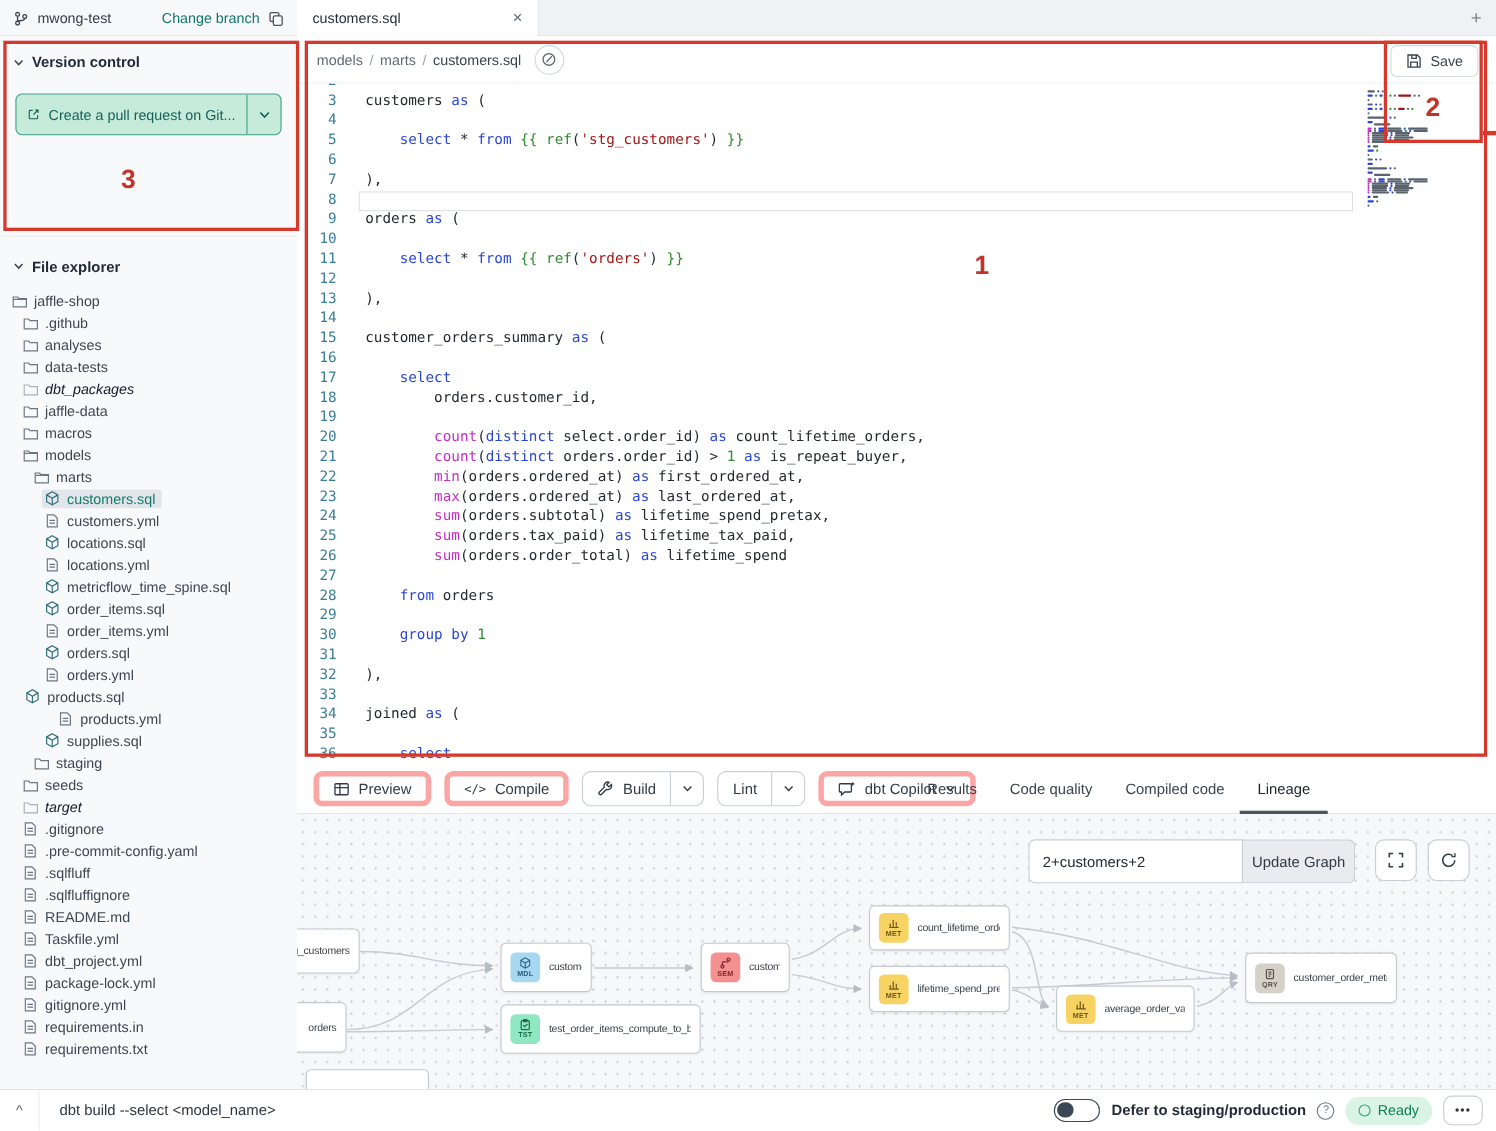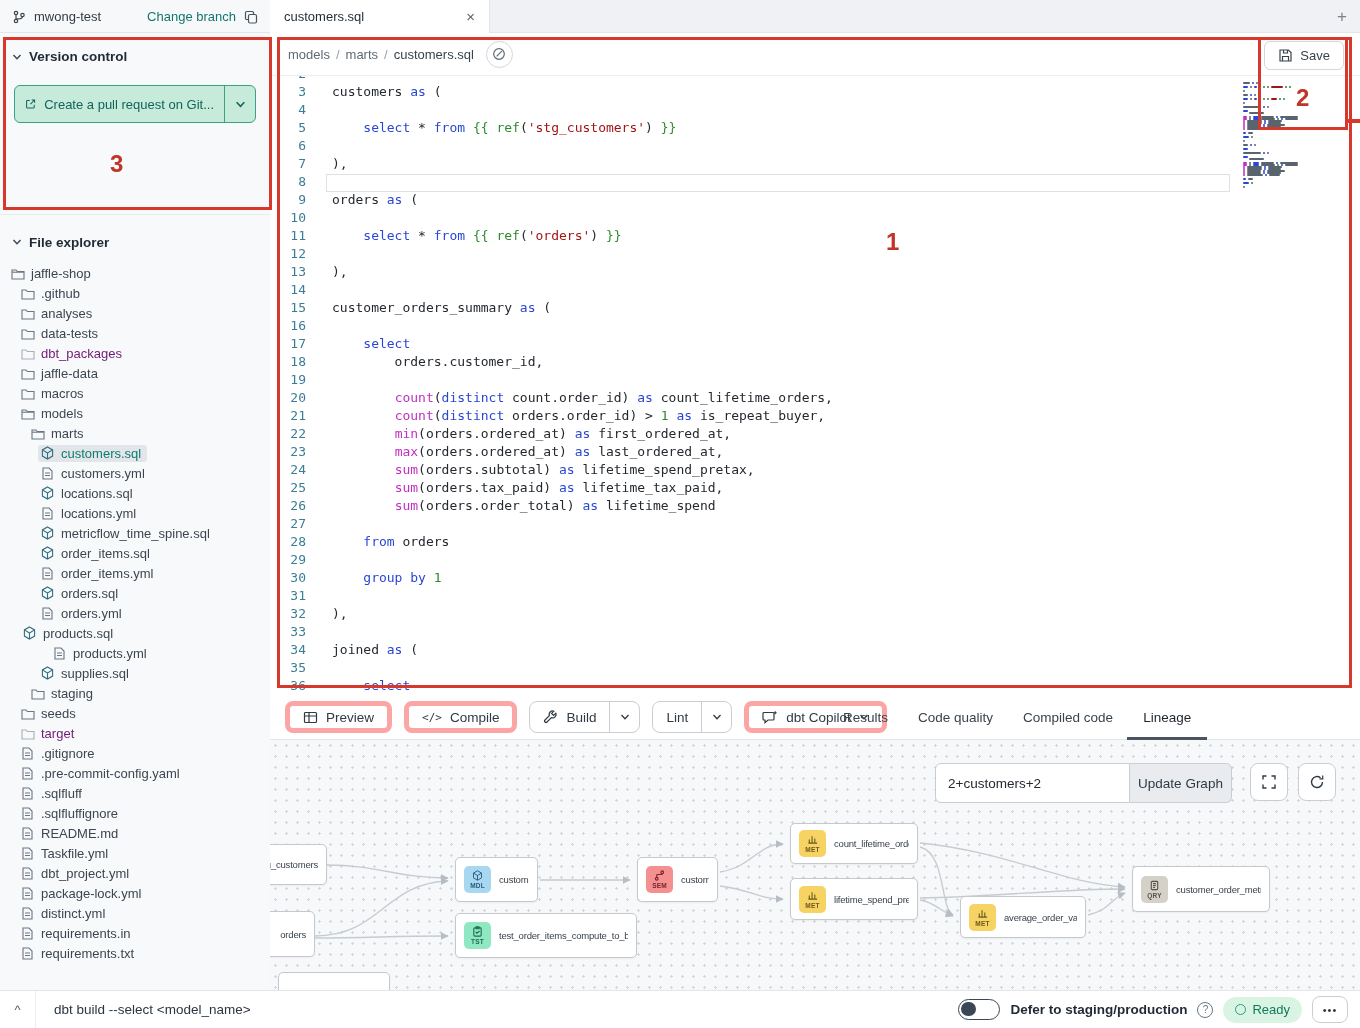--- a/index.html
+++ b/index.html
@@ -35,21 +35,21 @@
     color:#14635a; border-right:1px solid #3aa184; white-space:nowrap; overflow:hidden; }
   #pr-caret { width:30px; display:flex; align-items:center; justify-content:center; color:#14635a; }
   #fe-header { margin-top:18px; }
   #fe-search { margin-left:auto; }
   #file-tree { margin-top:12px; font-size:13px; color:#3c4650; }
   .tree-row { height:20px; display:flex; align-items:center; cursor:pointer; }
   .tree-inner { display:flex; align-items:center; gap:6px; padding:1px 6px 1px 2px; border-radius:3px;
     white-space:nowrap; }
   .tree-row.selected .tree-inner { background:#e2e6ea; }
   .tree-row.selected .tree-label { color:#0e7c6b; }
-  .tree-inner.muted { color:#701a75; }
+  .tree-inner.muted { font-style:italic; color:#0f172a; }
   .tree-inner.muted svg { opacity:.55; }
   .tree-icon { width:15px; height:15px; display:flex; align-items:center; justify-content:center; }
 
   
   #crumbbar { position:absolute; left:270px; top:33px; width:1090px; height:43px; background:#fff;
     border-bottom:1px solid #ebedf0; display:flex; align-items:center; padding:0 18px; }
   .crumb { font-size:13px; color:#5f6a74; }
   .crumb.last { color:#39434d; }
   .crumb-sep { font-size:13px; color:#9aa2ab; margin:0 6px; }
   #crumb-lens { width:27px; height:27px; border:1px solid #d3d8dd; border-radius:50%; margin-left:12px;
@@ -554,21 +554,21 @@
         </span>
       </div>
       <div class="tree-row" style="padding-left: 18px;">
         <span class="tree-inner">
           <span class="tree-icon">
             <svg width="11" height="13" viewBox="0 0 11 13" fill="none" stroke-width="1.1" stroke="#6b7683">
               <path d="M1 1h6l3 3v8H1z"></path>
               <path d="M3 6h5 M3 8.5h5"></path>
             </svg>
           </span>
-          <span class="tree-label">distinct.yml</span>
+          <span class="tree-label">gitignore.yml</span>
         </span>
       </div>
       <div class="tree-row" style="padding-left: 18px;">
         <span class="tree-inner">
           <span class="tree-icon">
             <svg width="11" height="13" viewBox="0 0 11 13" fill="none" stroke-width="1.1" stroke="#6b7683">
               <path d="M1 1h6l3 3v8H1z"></path>
               <path d="M3 6h5 M3 8.5h5"></path>
             </svg>
           </span>
@@ -623,21 +623,21 @@
       <div class="code-line"><span class="ln">10</span><span class="lc"></span></div>
       <div class="code-line"><span class="ln">11</span><span class="lc"><span class="tk-t">    </span><span class="tk-k">select</span><span class="tk-t"> * </span><span class="tk-k">from</span><span class="tk-t"> </span><span class="tk-g">{{</span><span class="tk-t"> </span><span class="tk-g">ref</span><span class="tk-t">(</span><span class="tk-s">'orders'</span><span class="tk-t">) </span><span class="tk-g">}}</span></span></div>
       <div class="code-line"><span class="ln">12</span><span class="lc"></span></div>
       <div class="code-line"><span class="ln">13</span><span class="lc"><span class="tk-t">),</span></span></div>
       <div class="code-line"><span class="ln">14</span><span class="lc"></span></div>
       <div class="code-line"><span class="ln">15</span><span class="lc"><span class="tk-t">customer_orders_summary </span><span class="tk-k">as</span><span class="tk-t"> (</span></span></div>
       <div class="code-line"><span class="ln">16</span><span class="lc"></span></div>
       <div class="code-line"><span class="ln">17</span><span class="lc"><span class="tk-t">    </span><span class="tk-k">select</span></span></div>
       <div class="code-line"><span class="ln">18</span><span class="lc"><span class="tk-t">        orders.customer_id,</span></span></div>
       <div class="code-line"><span class="ln">19</span><span class="lc"></span></div>
-      <div class="code-line"><span class="ln">20</span><span class="lc"><span class="tk-t">        </span><span class="tk-f">count</span><span class="tk-t">(</span><span class="tk-k">distinct</span><span class="tk-t"> count.order_id) </span><span class="tk-k">as</span><span class="tk-t"> count_lifetime_orders,</span></span></div>
+      <div class="code-line"><span class="ln">20</span><span class="lc"><span class="tk-t">        </span><span class="tk-f">count</span><span class="tk-t">(</span><span class="tk-k">distinct</span><span class="tk-t"> select.order_id) </span><span class="tk-k">as</span><span class="tk-t"> count_lifetime_orders,</span></span></div>
       <div class="code-line"><span class="ln">21</span><span class="lc"><span class="tk-t">        </span><span class="tk-f">count</span><span class="tk-t">(</span><span class="tk-k">distinct</span><span class="tk-t"> orders.order_id) &gt; </span><span class="tk-g">1</span><span class="tk-t"> </span><span class="tk-k">as</span><span class="tk-t"> is_repeat_buyer,</span></span></div>
       <div class="code-line"><span class="ln">22</span><span class="lc"><span class="tk-t">        </span><span class="tk-f">min</span><span class="tk-t">(orders.ordered_at) </span><span class="tk-k">as</span><span class="tk-t"> first_ordered_at,</span></span></div>
       <div class="code-line"><span class="ln">23</span><span class="lc"><span class="tk-t">        </span><span class="tk-f">max</span><span class="tk-t">(orders.ordered_at) </span><span class="tk-k">as</span><span class="tk-t"> last_ordered_at,</span></span></div>
       <div class="code-line"><span class="ln">24</span><span class="lc"><span class="tk-t">        </span><span class="tk-f">sum</span><span class="tk-t">(orders.subtotal) </span><span class="tk-k">as</span><span class="tk-t"> lifetime_spend_pretax,</span></span></div>
       <div class="code-line"><span class="ln">25</span><span class="lc"><span class="tk-t">        </span><span class="tk-f">sum</span><span class="tk-t">(orders.tax_paid) </span><span class="tk-k">as</span><span class="tk-t"> lifetime_tax_paid,</span></span></div>
       <div class="code-line"><span class="ln">26</span><span class="lc"><span class="tk-t">        </span><span class="tk-f">sum</span><span class="tk-t">(orders.order_total) </span><span class="tk-k">as</span><span class="tk-t"> lifetime_spend</span></span></div>
       <div class="code-line"><span class="ln">27</span><span class="lc"></span></div>
       <div class="code-line"><span class="ln">28</span><span class="lc"><span class="tk-t">    </span><span class="tk-k">from</span><span class="tk-t"> orders</span></span></div>
       <div class="code-line"><span class="ln">29</span><span class="lc"></span></div>
       <div class="code-line"><span class="ln">30</span><span class="lc"><span class="tk-t">    </span><span class="tk-k">group by</span><span class="tk-t"> </span><span class="tk-g">1</span></span></div>

